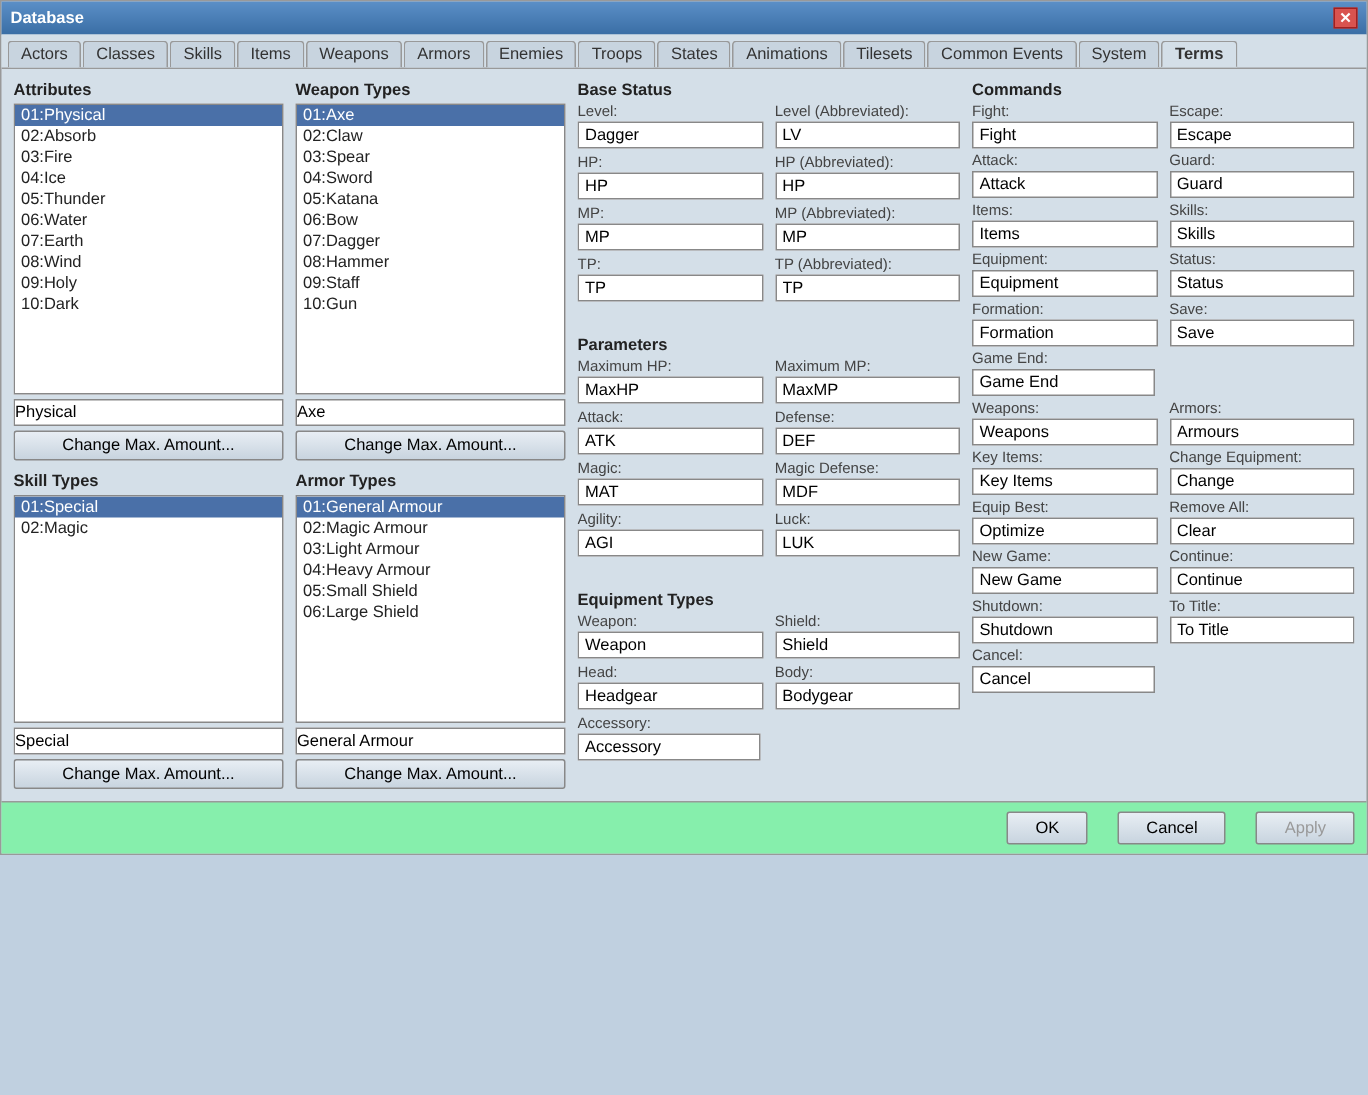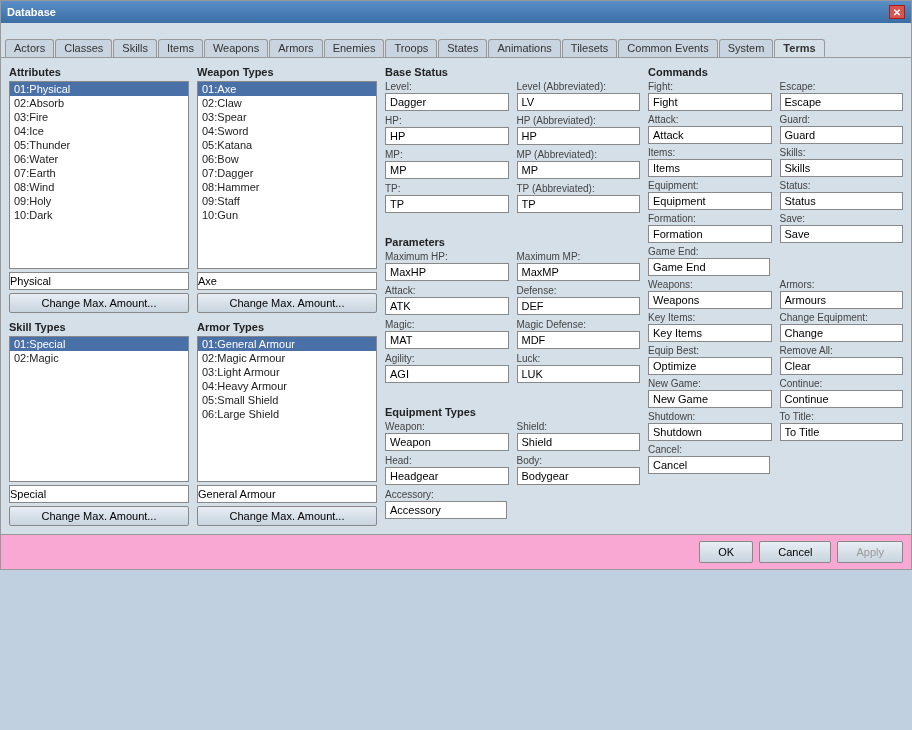--- a/index.html
+++ b/index.html
@@ -38,21 +38,21 @@
       cursor: pointer;
       display: flex;
       align-items: center;
       justify-content: center;
       font-weight: bold;
     }
     .tab-bar {
       background: #d4dfe8;
       display: flex;
       flex-wrap: wrap;
-      padding: 16px 4px 0 4px;
+      padding: 4px 4px 0 4px;
       border-bottom: 1px solid #999;
     }
     .tab {
       background: #c8d4df;
       border: 1px solid #999;
       border-bottom: none;
       padding: 2px 8px;
       cursor: pointer;
       margin-right: 1px;
       font-size: 11px;
@@ -150,23 +150,23 @@
       gap: 8px;
       margin-bottom: 3px;
     }
     .cmd-col {
       flex: 1;
     }
     .bottom-bar {
       display: flex;
       justify-content: flex-end;
       padding: 6px 8px;
-      gap: 6px;
+      gap: 20px;
       border-top: 1px solid #999;
-      background: #f9a8d4;
+      background: #86efac;
     }
     .bottom-btn {
       background: linear-gradient(to bottom, #e8eef4, #c8d4df);
       border: 1px solid #888;
       padding: 4px 18px;
       cursor: pointer;
       font-size: 11px;
       border-radius: 2px;
     }
     .bottom-btn:disabled { color: #999; cursor: default; }

